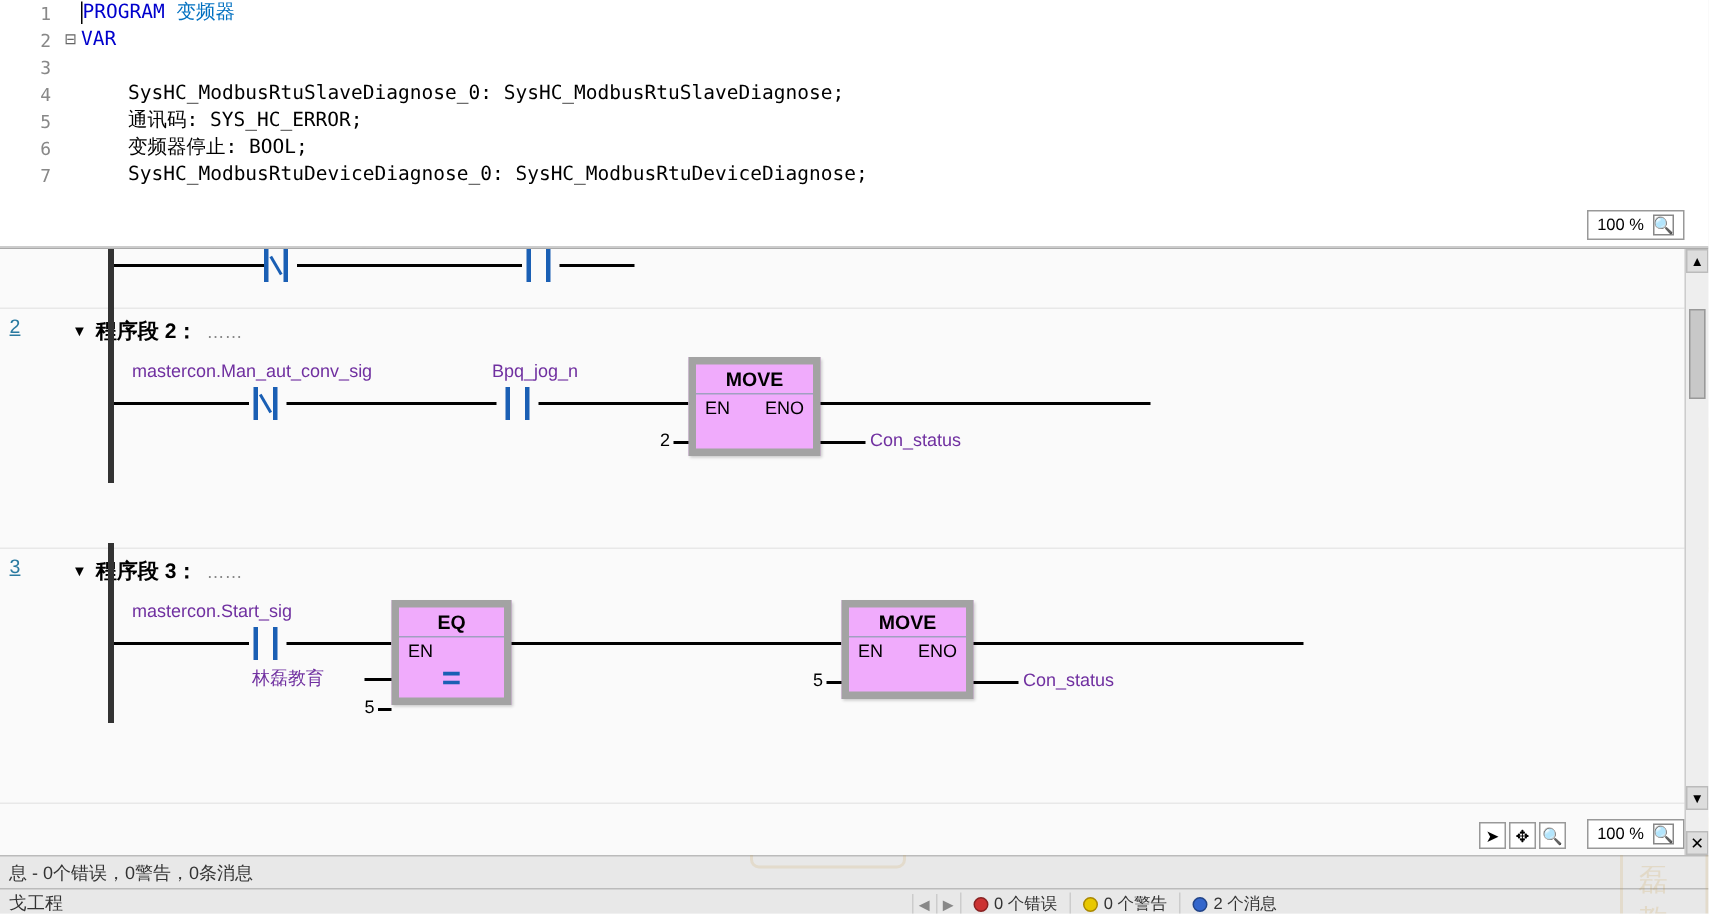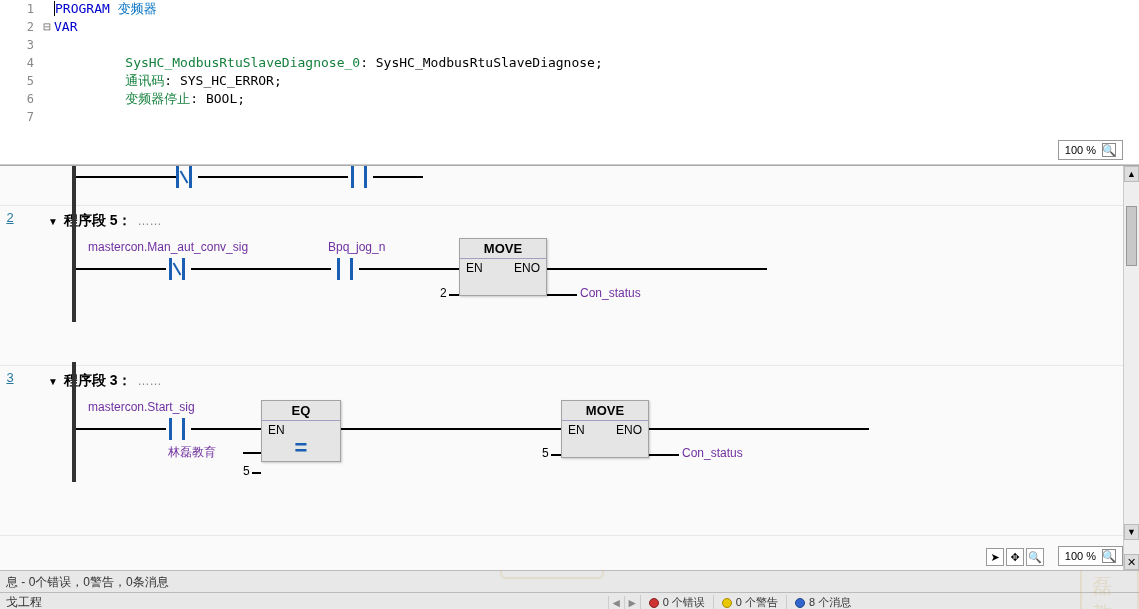--- a/index.html
+++ b/index.html
@@ -5,21 +5,21 @@
 * { margin: 0; padding: 0; box-sizing: border-box; }
 body { font-family: "Microsoft YaHei", Arial, sans-serif; font-size: 12px; background: #f5f5f5; width: 1139px; height: 609px; overflow: hidden; position: relative; }
 
 .code-pane { background: #fff; border-bottom: 1px solid #ccc; height: 165px; position: relative; overflow: hidden; }
 .code-line { display: flex; align-items: flex-start; height: 18px; line-height: 18px; }
 .gutter { width: 40px; text-align: right; padding-right: 6px; color: #888; font-family: Consolas, monospace; font-size: 12px; user-select: none; }
 .fold { width: 14px; display: flex; align-items: center; justify-content: center; color: #666; font-size: 10px; }
 .code-text { font-family: Consolas, monospace; font-size: 13px; white-space: pre; }
 .kw-prog { color: #0000cc; }
 .kw-var { color: #0000cc; }
-.ident { color: #15803d; margin-left: 40px; }
+.ident { color: #000000; }
 .type { color: #000000; }
 .cn-name { color: #0070c0; }
 .caret { border-left: 1px solid #000; }
 
 .zoom-box { position: absolute; right: 16px; bottom: 4px; border: 1px solid #999; background: #fff; padding: 2px 6px; font-size: 11px; display: flex; align-items: center; gap: 6px; }
 .zoom-icon { border: 1px solid #888; width: 14px; height: 14px; display: inline-flex; align-items: center; justify-content: center; font-size: 11px; }
 
 .ladder-pane { background: #fafafa; height: 405px; overflow: hidden; position: relative; border-top: 1px solid #aaa; }
 .ladder-inner { position: relative; height: 100%; }
 
@@ -42,21 +42,21 @@
 .var-label { position: absolute; font-size: 12px; color: #7030a0; white-space: nowrap; }
 .num-label { position: absolute; font-size: 12px; color: #000; }
 
 .contact-nc { position: absolute; width: 28px; height: 22px; }
 .contact-nc .c-l, .contact-nc .c-r, .contact-no .c-l, .contact-no .c-r { position: absolute; width: 3px; top: 0; bottom: 0; background: #1a5fb4; }
 .contact-nc .c-l, .contact-no .c-l { left: 6px; }
 .contact-nc .c-r, .contact-no .c-r { right: 6px; }
 .contact-nc .slash { position: absolute; left: 50%; top: 50%; width: 14px; height: 2px; background: #1a5fb4; transform: translate(-50%,-50%) rotate(60deg); }
 .contact-no { position: absolute; width: 28px; height: 22px; }
 
-.fbd { position: absolute; background: #e5e5e5; border: 1px solid #a3a3a3; box-shadow: 1px 1px 2px rgba(0,0,0,0.2); }
+.fbd { position: absolute; background: #f0abfc; border: 5px solid #a3a3a3; box-shadow: 1px 1px 2px rgba(0,0,0,0.2); }
 .fbd-title { text-align: center; font-weight: bold; font-size: 13px; padding: 2px 8px; border-bottom: 1px solid #a0a0c0; }
 .fbd-row { display: flex; justify-content: space-between; padding: 2px 6px; font-size: 12px; }
 .fbd-eq { font-size: 22px; color: #1a5fb4; font-weight: bold; text-align: center; padding: 0 8px 4px; line-height: 18px; }
 
 .zoom-box-bottom { position: absolute; right: 16px; bottom: 4px; border: 1px solid #999; background: #fff; padding: 2px 6px; font-size: 11px; display: flex; align-items: center; gap: 6px; }
 .tool-icons { position: absolute; right: 95px; bottom: 4px; display: flex; gap: 2px; }
 .tool-btn { width: 18px; height: 18px; border: 1px solid #999; background: #fff; display: inline-flex; align-items: center; justify-content: center; font-size: 11px; }
 
 .status-bar { background: #e8e8e8; border-top: 1px solid #bbb; height: 22px; line-height: 22px; padding: 0 6px; font-size: 12px; color: #333; }
 .tabs-bar { background: #e8e8e8; border-top: 1px solid #bbb; height: 20px; display: flex; align-items: center; font-size: 12px; color: #333; }
@@ -115,20 +115,21 @@
         <div class="code-text">    <span class="ident">通讯码</span>: <span class="type">SYS_HC_ERROR</span>;</div>
       </div>
       <div class="code-line">
         <div class="gutter">6</div>
         <div class="fold"></div>
         <div class="code-text">    <span class="ident">变频器停止</span>: <span class="type">BOOL</span>;</div>
       </div>
       <div class="code-line">
         <div class="gutter">7</div>
         <div class="fold"></div>
+        <div class="code-text">    <span class="ident">SysHC_ModbusRtuDeviceDiagnose_0</span>: <span class="type">SysHC_ModbusRtuDeviceDiagnose</span>;</div>
       </div>
     </div>
   <div class="zoom-box">
     <span>100 %</span>
     <span class="zoom-icon">🔍</span>
   </div>
 </div>
 
 <div class="ladder-pane">
   <div class="ladder-inner">
@@ -146,21 +147,21 @@
         <div class="c-l"></div>
           <div class="c-r"></div>
       </div>
       <div class="wire" style="left:373px;top:10px;width:50px"></div>
     </div>
 
     <div class="net-block" style="height:160px">
       <div class="net-num-col">2</div>
       <div class="net-header">
         <span class="disclose">▼</span>
-        <span class="net-title">程序段 5：</span>
+        <span class="net-title">程序段 2：</span>
         <span style="color:#888">……</span>
       </div>
       <div class="rung">
         <div class="rail"></div>
         <div class="var-label" style="left:40px;top:8px">mastercon.Man_aut_conv_sig</div>
         <div class="wire" style="left:28px;top:36px;width:90px"></div>
         <div class="contact-nc" style="left:115px;top:26px">
             <div class="c-l"></div>
             <div class="c-r"></div>
             <div class="slash"></div>
@@ -278,16 +279,16 @@
   <div class="msg-tab">
     <span class="dot dot-red"></span>
     <span>0 个错误</span>
   </div>
   <div class="msg-tab">
     <span class="dot dot-yellow"></span>
     <span>0 个警告</span>
   </div>
   <div class="msg-tab">
     <span class="dot dot-blue"></span>
-    <span>8 个消息</span>
+    <span>2 个消息</span>
   </div>
   <div style="flex:0.5"></div>
 </div>
 
 </body></html>

